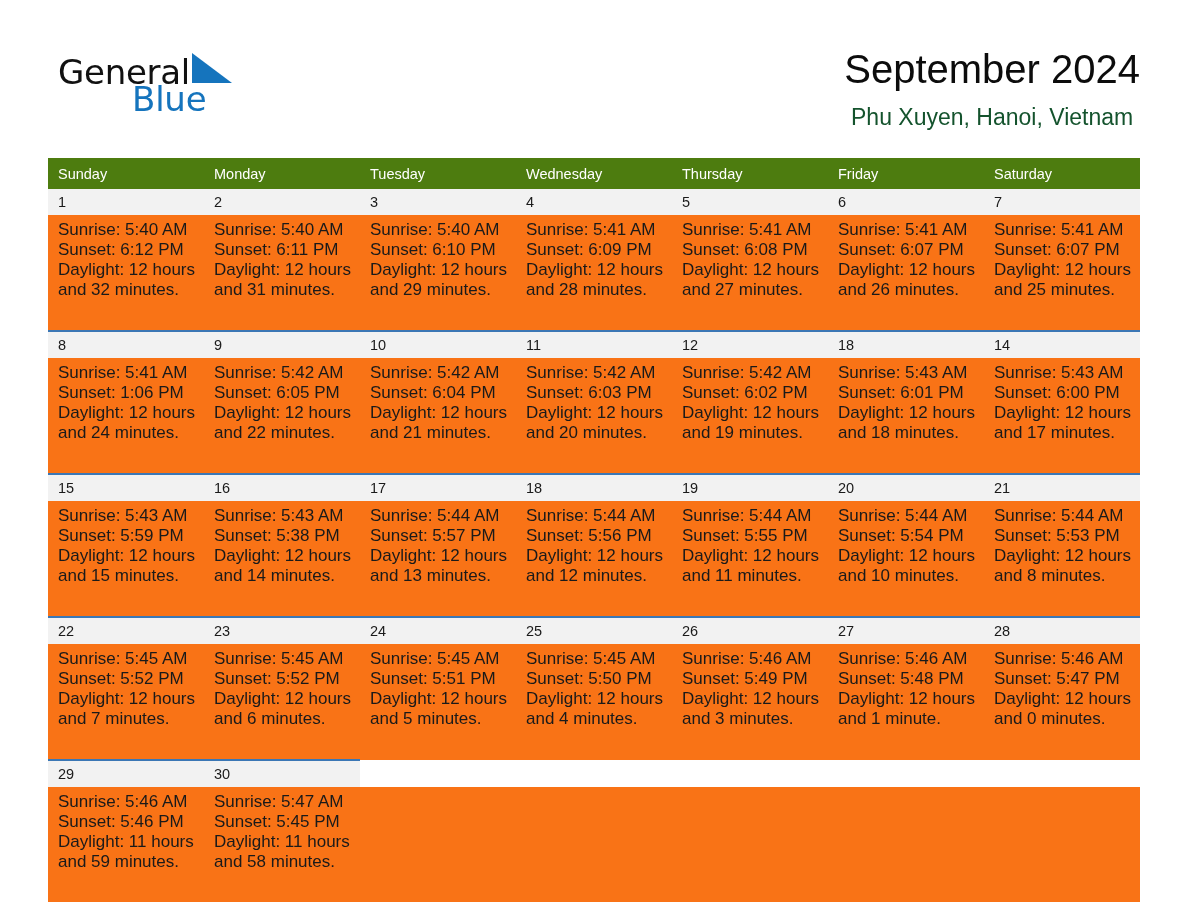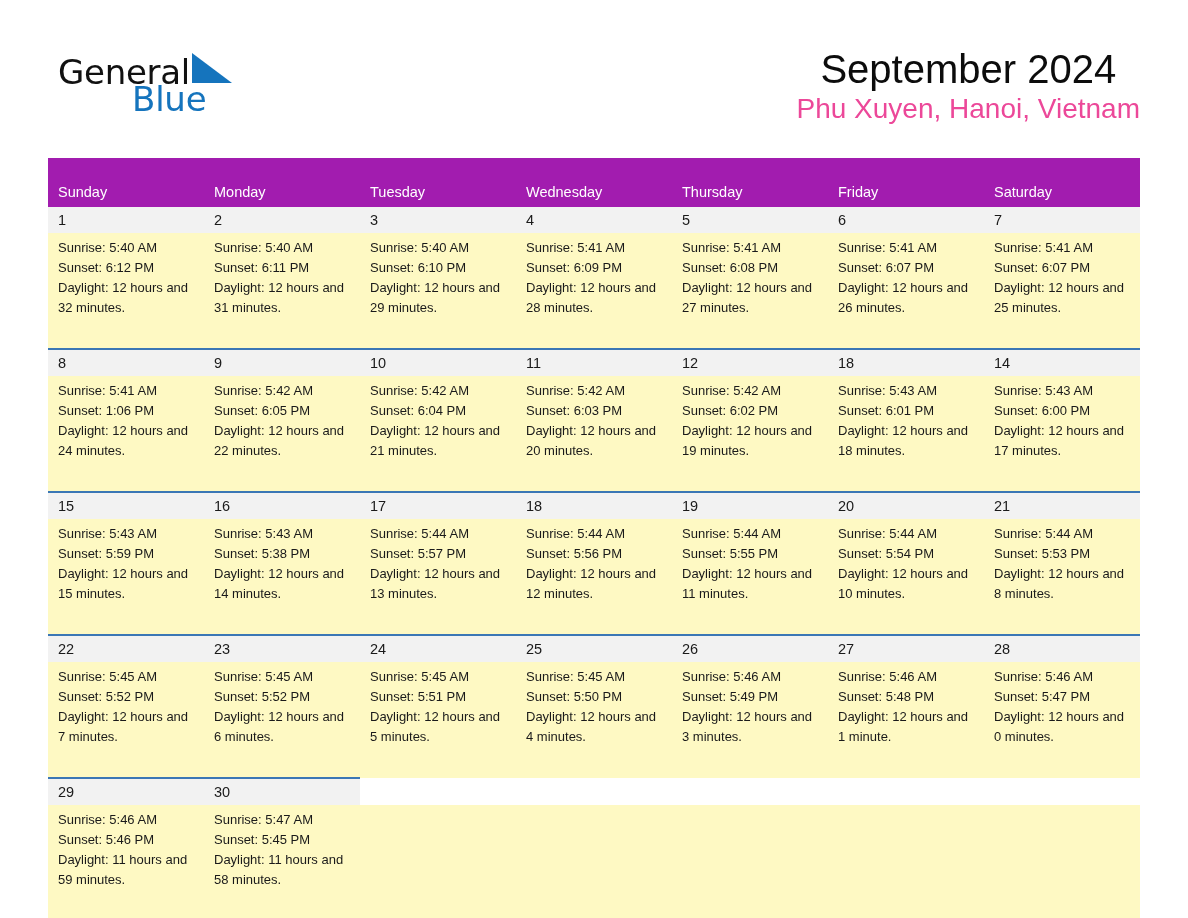--- a/index.html
+++ b/index.html
@@ -73,49 +73,49 @@
     text-align: center;
   }
   .cal-title {
     font-size: 40px;
     line-height: 50px;
     font-weight: 400;
     color: #0c0c0c;
     white-space: nowrap;
   }
   .cal-subtitle {
-    margin-top: 0;
-    font-size: 28px;
+    margin-top: 8px;
+    font-size: 23px;
     line-height: 30px;
     font-weight: 400;
-    color: #ec4899;
+    color: #14532d;
     white-space: nowrap;
   }
 
   
   .calendar {
     position: absolute;
     left: 48px;
     top: 158px;
     width: 1092px;
   }
   table.cal {
     width: 1092px;
     border-collapse: collapse;
     table-layout: fixed;
   }
   table.cal col { width: 156px; }
 
   thead th {
-    background: #a21caf;
+    background: #4d7c0f;
     color: #ffffff;
     font-size: 14.5px;
     font-weight: 400;
     text-align: left;
-    padding: 25px 0 7px 10px;
+    padding: 7px 0 7px 10px;
     height: 17px;
     vertical-align: middle;
     border: 0;
   }
 
   td.daynum {
     background: #f2f2f2;
     border-top: 2px solid #3b77b5;
     font-size: 14.5px;
     color: #1a1a1a;
@@ -126,25 +126,25 @@
   }
   tr.numrow-first td.daynum {
     border-top: 0;
   }
   td.daynum.empty {
     background: #ffffff;
     border-top: 0;
   }
 
   td.info {
-    background: #fef9c3;
+    background: #f97316;
     vertical-align: top;
     padding: 5px 8px 16px 10px;
     height: 94px;
-    font-size: 13px;
+    font-size: 17px;
     line-height: 20px;
     color: #1a1a1a;
   }
   td.info .line { white-space: nowrap; }
   td.info .dl { white-space: normal; }
 </style>
 </head>
 <body>
 
 <div class="page">

